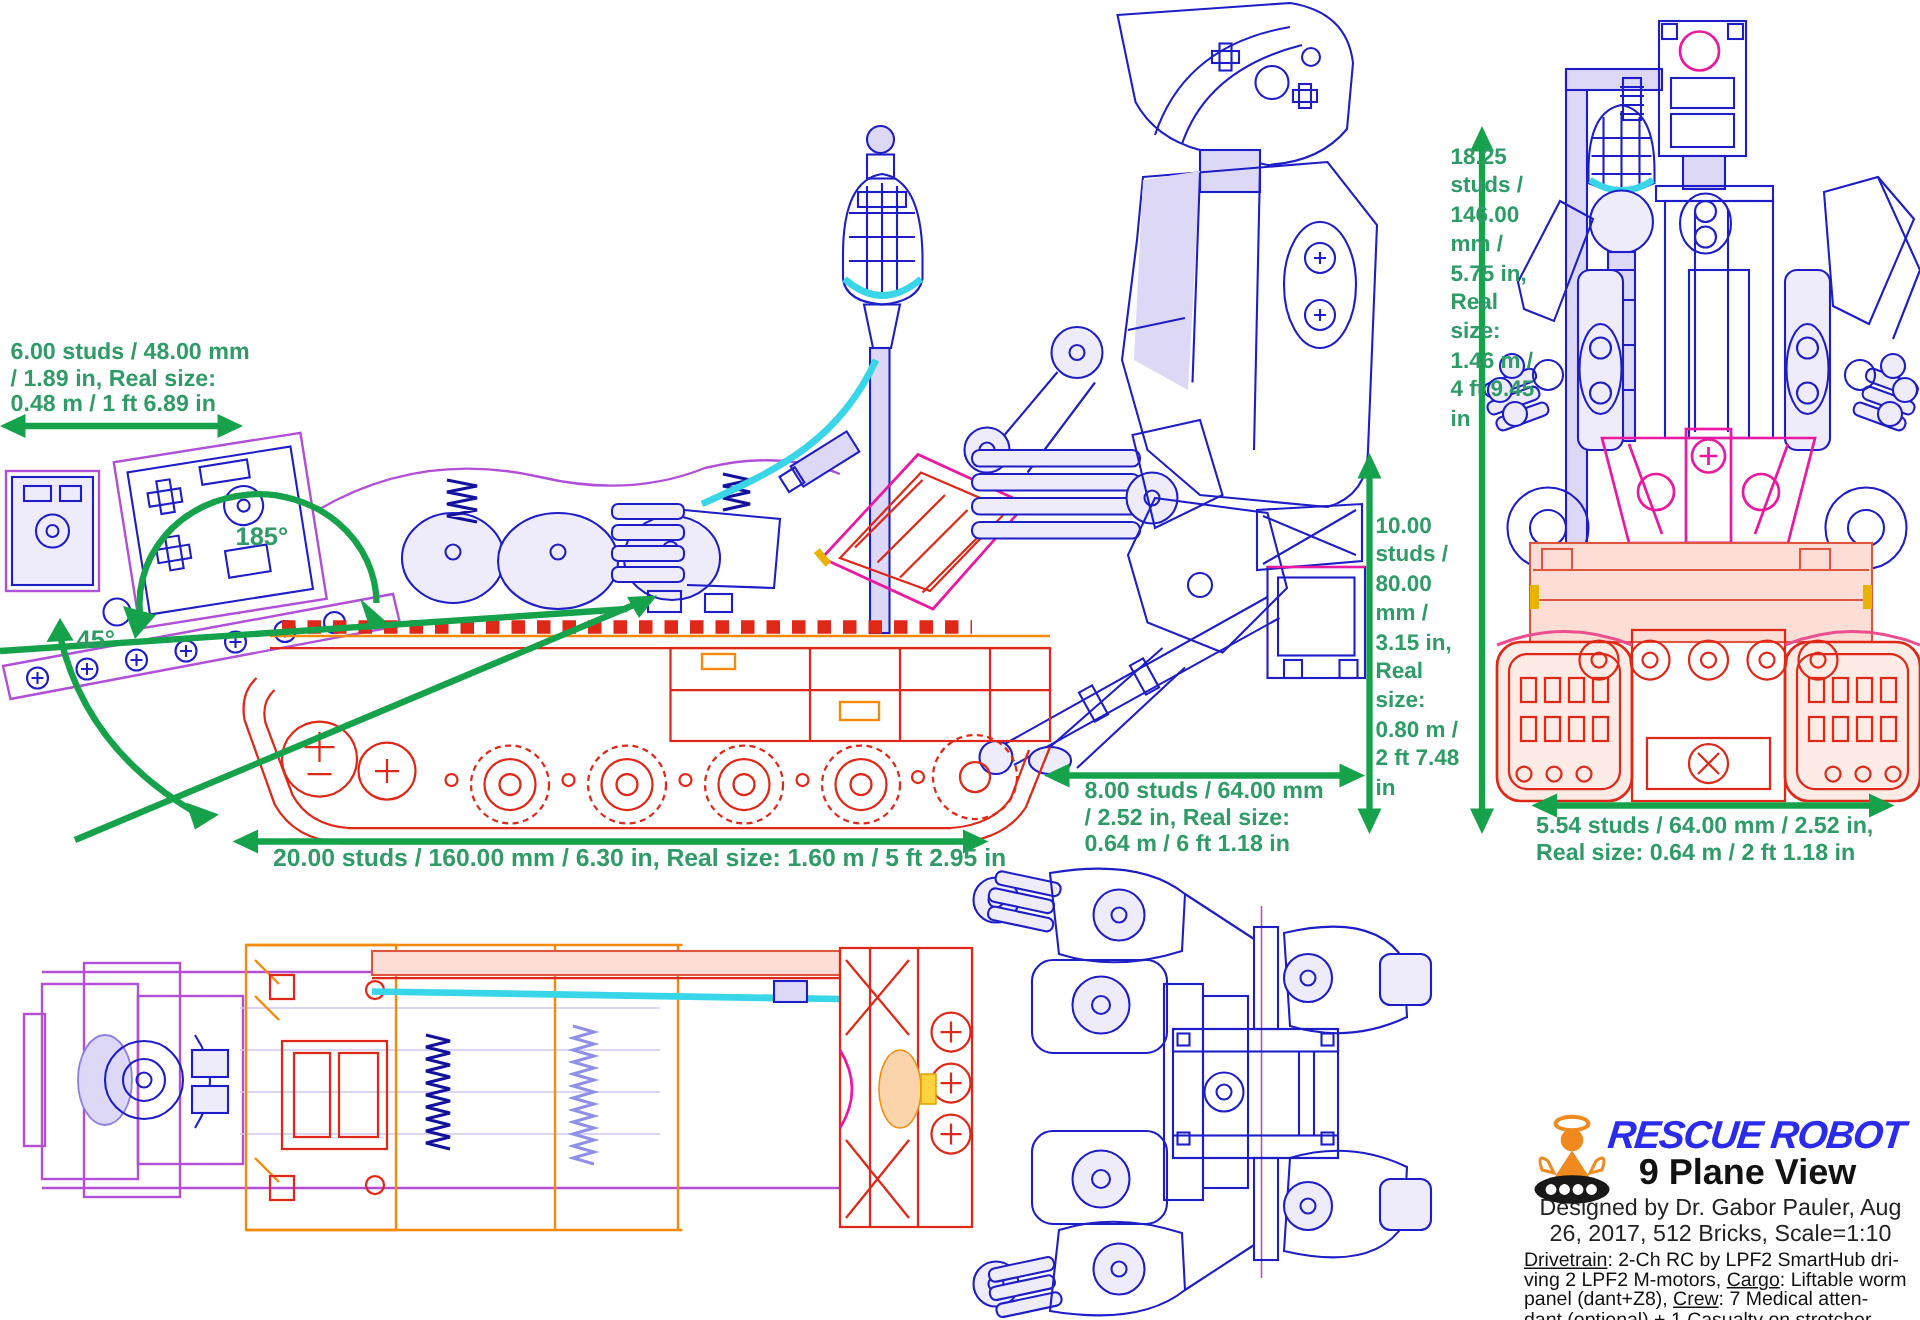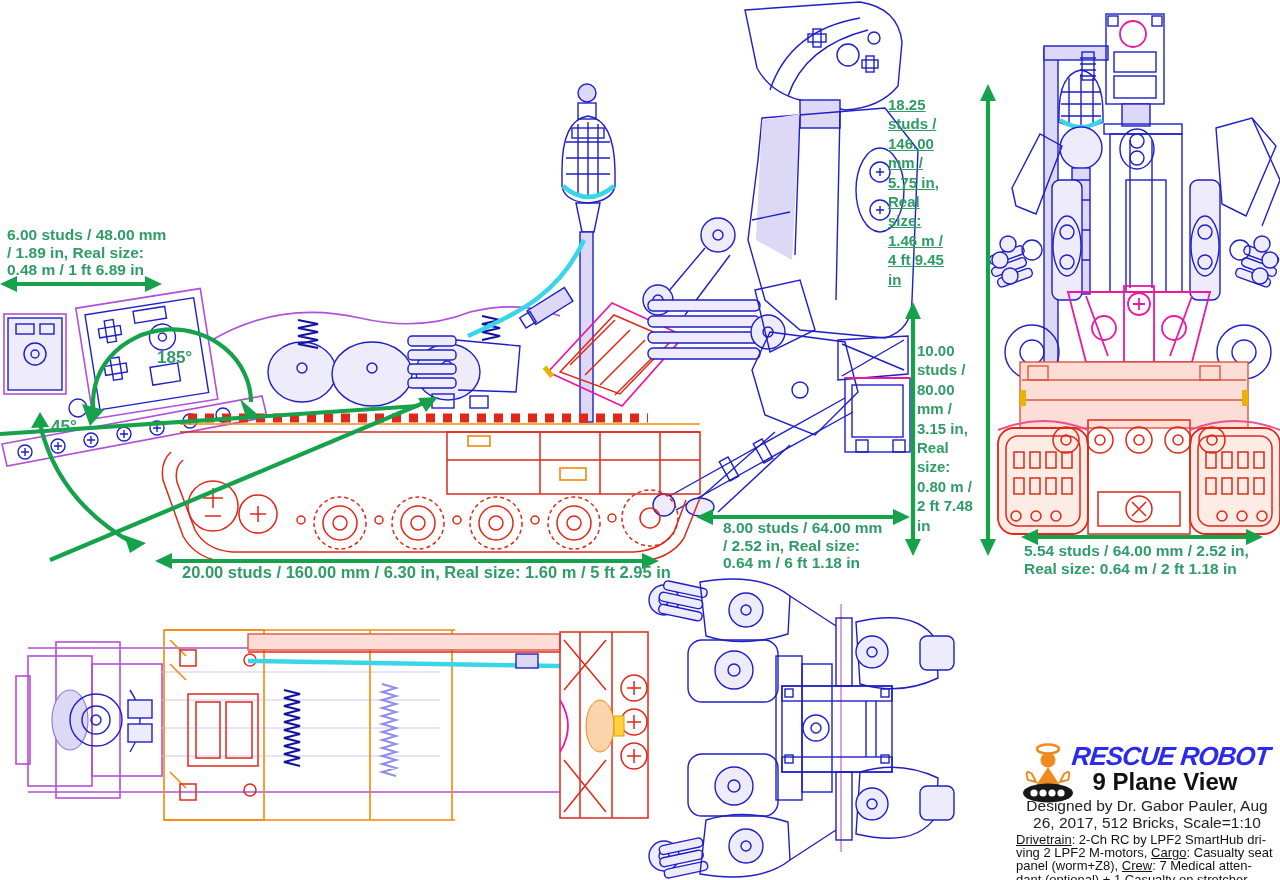--- a/index.html
+++ b/index.html
@@ -545,21 +545,21 @@
 <div class="angle" style="left:157px;top:348px;">185°</div>
 
 <div class="angle" style="left:51px;top:417px;">45°</div>
 
 <div class="dim big" style="left:182px;top:564px;">20.00 studs / 160.00 mm / 6.30 in, Real size: 1.60 m / 5 ft 2.95 in</div>
 
 <div class="dim" style="left:723px;top:519px;">8.00 studs / 64.00 mm
 / 2.52 in, Real size:
 0.64 m / 6 ft 1.18 in</div>
 
-<div class="dim vert" style="left:888px;top:95px;width:72px;text-decoration:underline;">18.25
+<div class="dim vert" style="left:967px;top:95px;width:72px;">18.25
 studs /
 146.00
 mm /
 5.75 in,
 Real
 size:
 1.46 m /
 4 ft 9.45
 in</div>
 
@@ -577,19 +577,19 @@
 <div class="dim" style="left:1024px;top:542px;">5.54 studs / 64.00 mm / 2.52 in,
 Real size: 0.64 m / 2 ft 1.18 in</div>
 
 <div>
   <div class="tb-title">RESCUE ROBOT</div>
   <div class="tb-sub">9 Plane View</div>
   <div class="tb-by">Designed by Dr. Gabor Pauler, Aug
 26, 2017, 512 Bricks, Scale=1:10</div>
   <div class="tb-spec">
         <div><span style="text-decoration: underline; text-align: right;">Drivetrain</span><span>: 2-Ch RC by LPF2 SmartHub dri-</span></div>
-        <div><span>ving 2 LPF2 M-motors, </span><span style="text-decoration: underline;">Cargo</span><span>: Casualty seat</span></div>
-        <div><span>panel (worm+Z8), </span><span style="text-decoration: underline;">Crew</span><span>: 7 Medical atten-</span></div>
+        <div><span>ving 2 LPF2 M-motors, </span><span style="text-decoration: underline;">Cargo</span><span>: Liftable worm</span></div>
+        <div><span>panel (dant+Z8), </span><span style="text-decoration: underline;">Crew</span><span>: 7 Medical atten-</span></div>
         <div><span>dant (optional) + 1 Casualty on stretcher</span></div>
       </div>
 </div>
 
 </div>
 
 </body></html>

